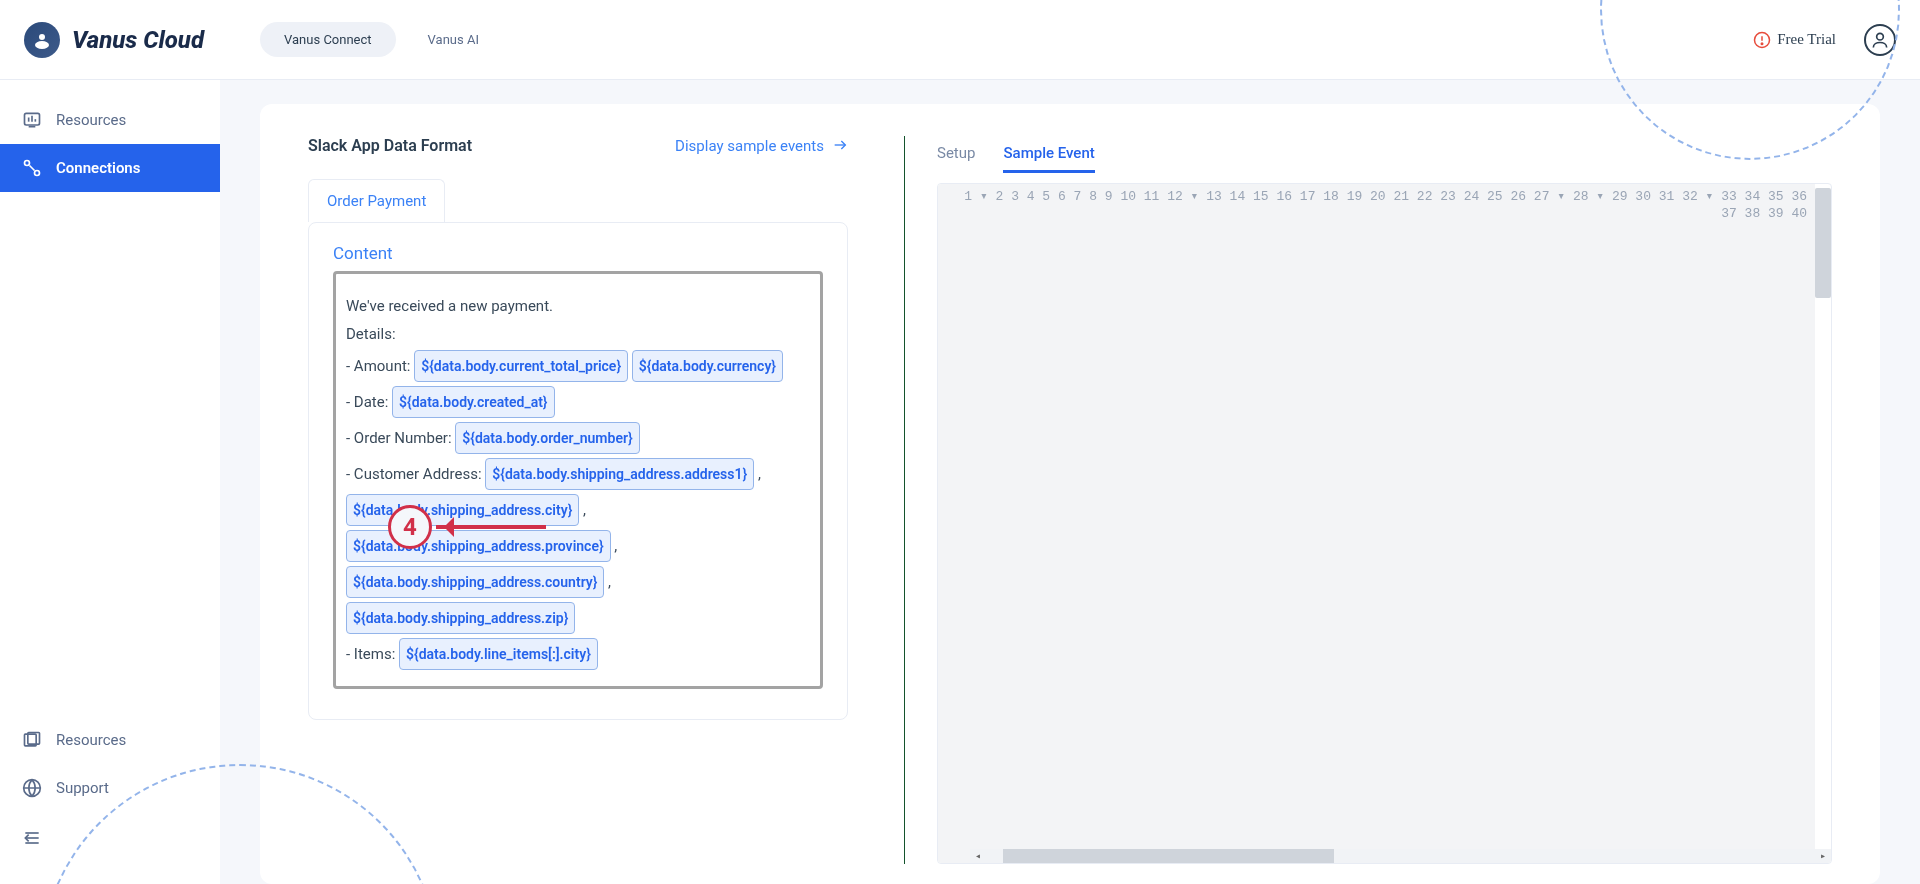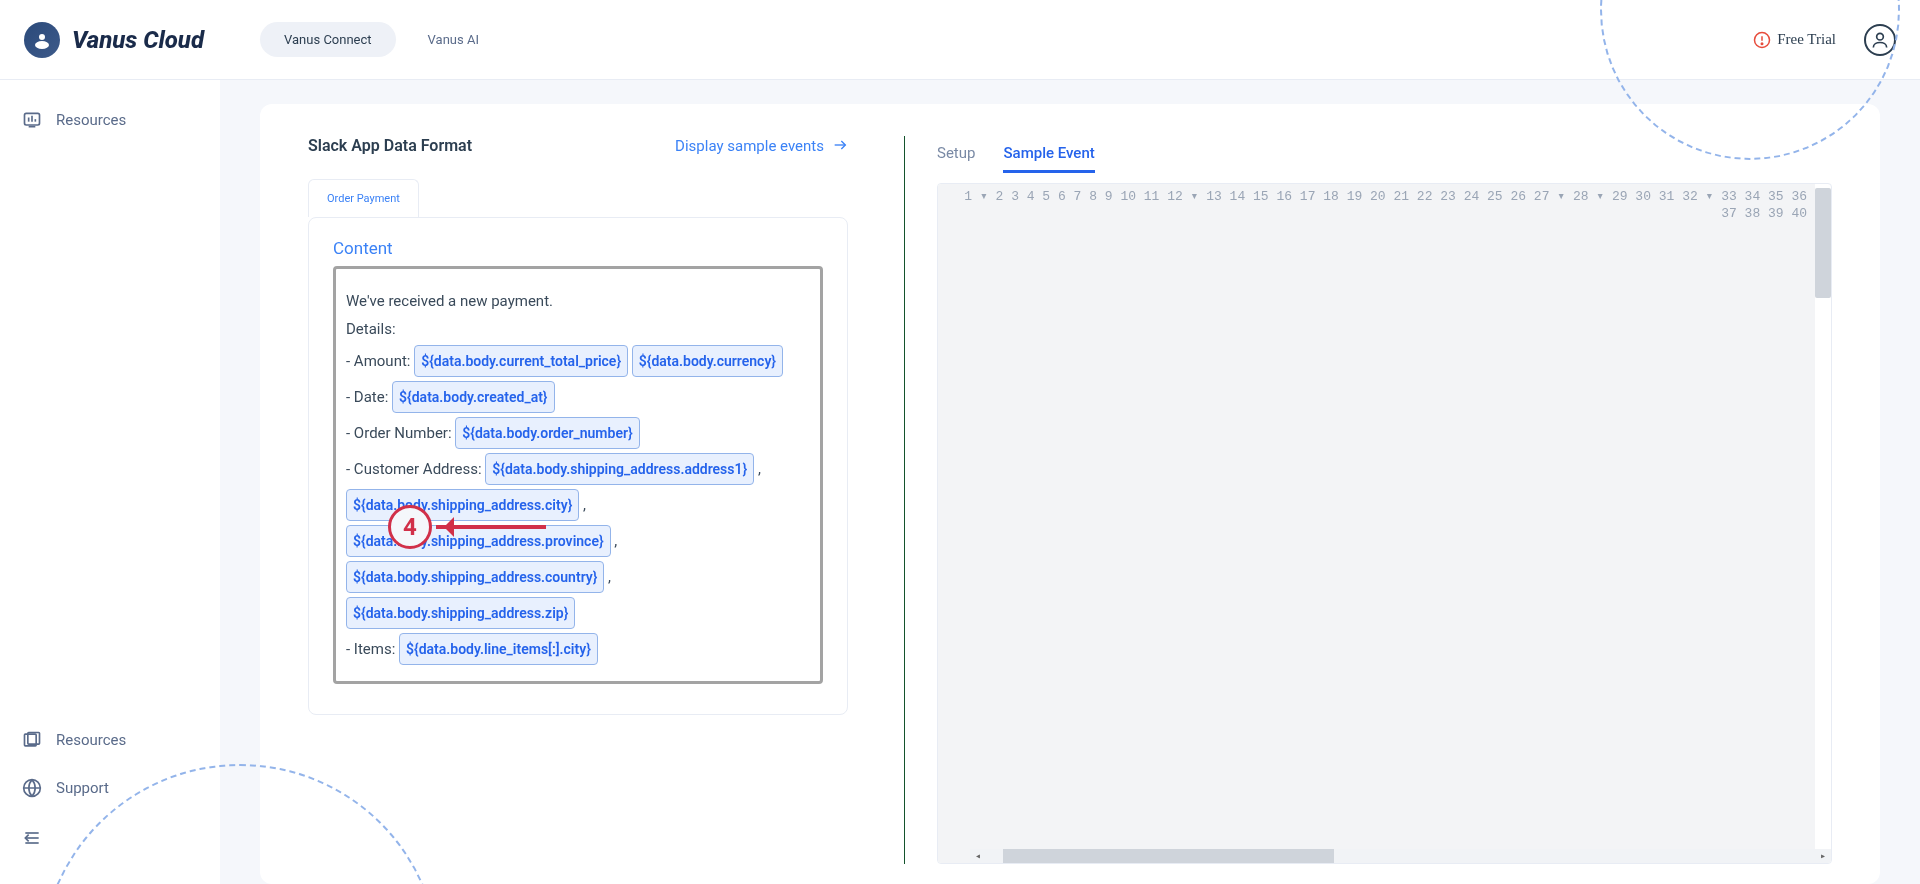--- a/index.html
+++ b/index.html
@@ -27,21 +27,21 @@
 .collapse-btn { padding: 16px 22px; cursor: pointer; }
 .collapse-btn svg { width: 20px; height: 20px; color: #5a6b8a; }
 .main { flex: 1; padding: 24px 40px 0 40px; position: relative; }
 .card { background: #fff; border-radius: 12px; padding: 32px 48px 20px 48px; height: 100%; display: flex; gap: 56px; }
 .col-left { width: 540px; }
 .col-right { flex: 1; border-left: 1px solid #14532d; padding-left: 32px; display: flex; flex-direction: column; }
 .left-head { display: flex; justify-content: space-between; align-items: center; margin-bottom: 24px; }
 .left-title { font-size: 16px; font-weight: 600; color: #2c3e50; }
 .sample-link { display: flex; gap: 8px; color: #3b82f6; font-size: 15px; cursor: pointer; }
 .sample-link svg { width: 16px; height: 16px; }
-.sub-tab { display: inline-block; padding: 12px 18px; border: 1px solid #e8ecf4; border-bottom: none; border-radius: 6px 6px 0 0; color: #3b82f6; font-size: 11px; background:#fff; }
+.sub-tab { display: inline-block; padding: 12px 18px; border: 1px solid #e8ecf4; border-bottom: none; border-radius: 6px 6px 0 0; color: #3b82f6; font-size: 15px; background:#fff; }
 .content-box { border: 1px solid #e8ecf4; border-radius: 8px; padding: 20px 24px 30px 24px; }
 .content-label { color: #3b82f6; font-size: 17px; margin-bottom: 8px; display:block; }
 .red-box { border: 3px solid #a3a3a3; border-radius: 4px; padding: 18px 10px 14px 10px; }
 .msg-line { font-size: 15px; color: #3a4a5a; line-height: 28px; }
 .token { display: inline-block; background: #e8f0fe; border: 1px solid #93b4ea; border-radius: 4px; padding: 1px 6px; color: #2563eb; font-weight: 600; font-size: 14px; margin: 2px 0; }
 .right-tabs { display: flex; gap: 28px; margin-bottom: 10px; }
 .right-tab { padding: 8px 0; font-size: 15px; color: #7a8aa5; cursor: pointer; }
 .right-tab.active { color: #2563eb; border-bottom: 3px solid #2563eb; font-weight: 500; }
 .code-area { flex: 1; border: 1px solid #e8ecf4; border-radius: 4px; display: flex; overflow: hidden; font-family: 'Courier New', monospace; font-size: 13px; position: relative; }
 .gutter { background: #f3f4f6; color: #9aa5b5; text-align: right; padding: 4px 8px 4px 4px; user-select: none; line-height: 17px; }
@@ -101,20 +101,28 @@
     <div class="side-top">
       <div class="side-item">
         <svg viewBox="0 0 24 24" fill="none" stroke="currentColor" stroke-width="2">
             <rect x="3" y="4" width="18" height="14" rx="2"></rect>
             <line x1="8" y1="20" x2="16" y2="20"></line>
             <line x1="8" y1="9" x2="8" y2="14"></line>
             <line x1="12" y1="7" x2="12" y2="14"></line>
             <line x1="16" y1="11" x2="16" y2="14"></line>
           </svg>
         <span>Resources</span>
+      </div>
+      <div class="side-item active">
+        <svg viewBox="0 0 24 24" fill="none" stroke="currentColor" stroke-width="2">
+            <circle cx="6" cy="6" r="3"></circle>
+            <circle cx="18" cy="18" r="3"></circle>
+            <path d="M9 9l6 6"></path>
+          </svg>
+        <span>Connections</span>
       </div>
     </div>
     <div class="side-bottom">
       <div class="side-item">
         <svg viewBox="0 0 24 24" fill="none" stroke="currentColor" stroke-width="2">
             <rect x="3" y="5" width="14" height="14" rx="1"></rect>
             <rect x="7" y="3" width="14" height="14" rx="1"></rect>
           </svg>
         <span>Resources</span>
       </div>

